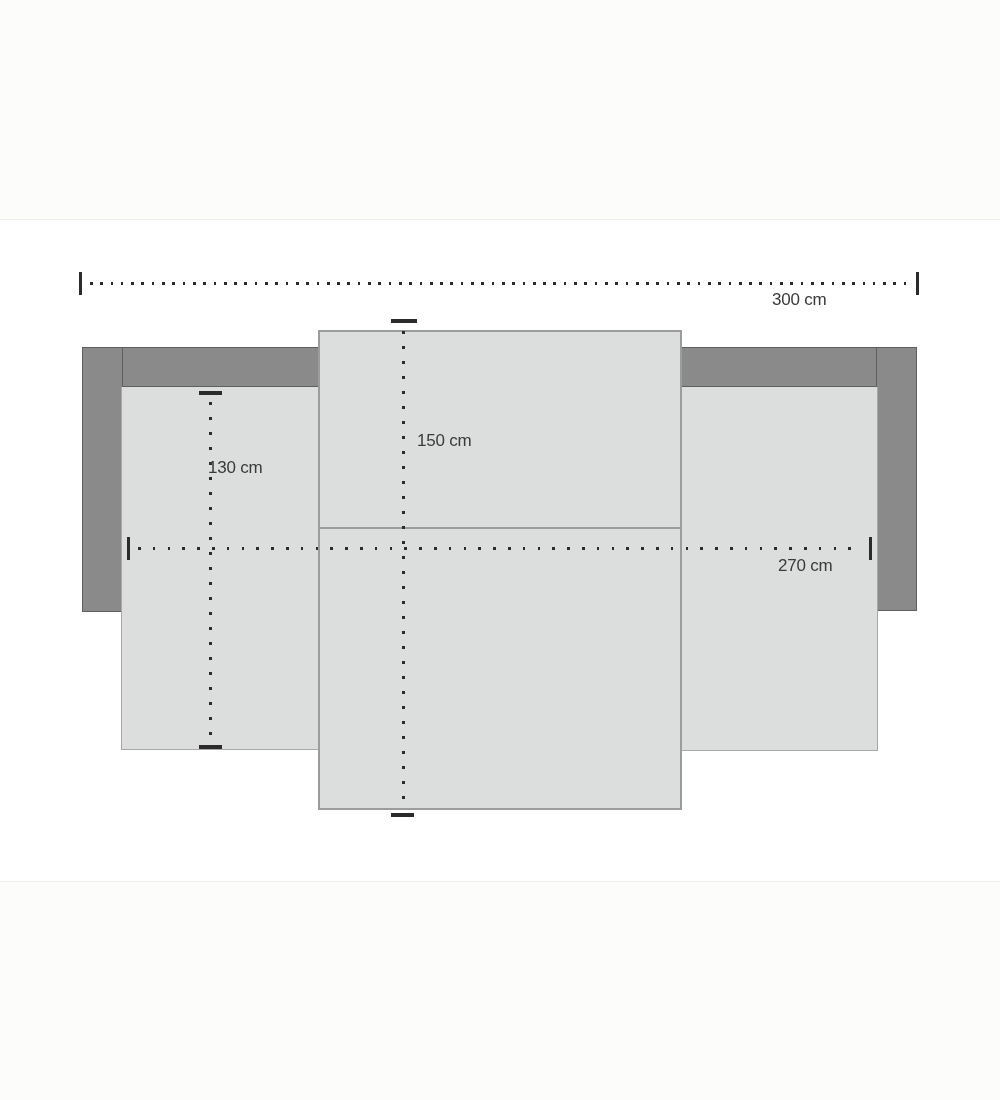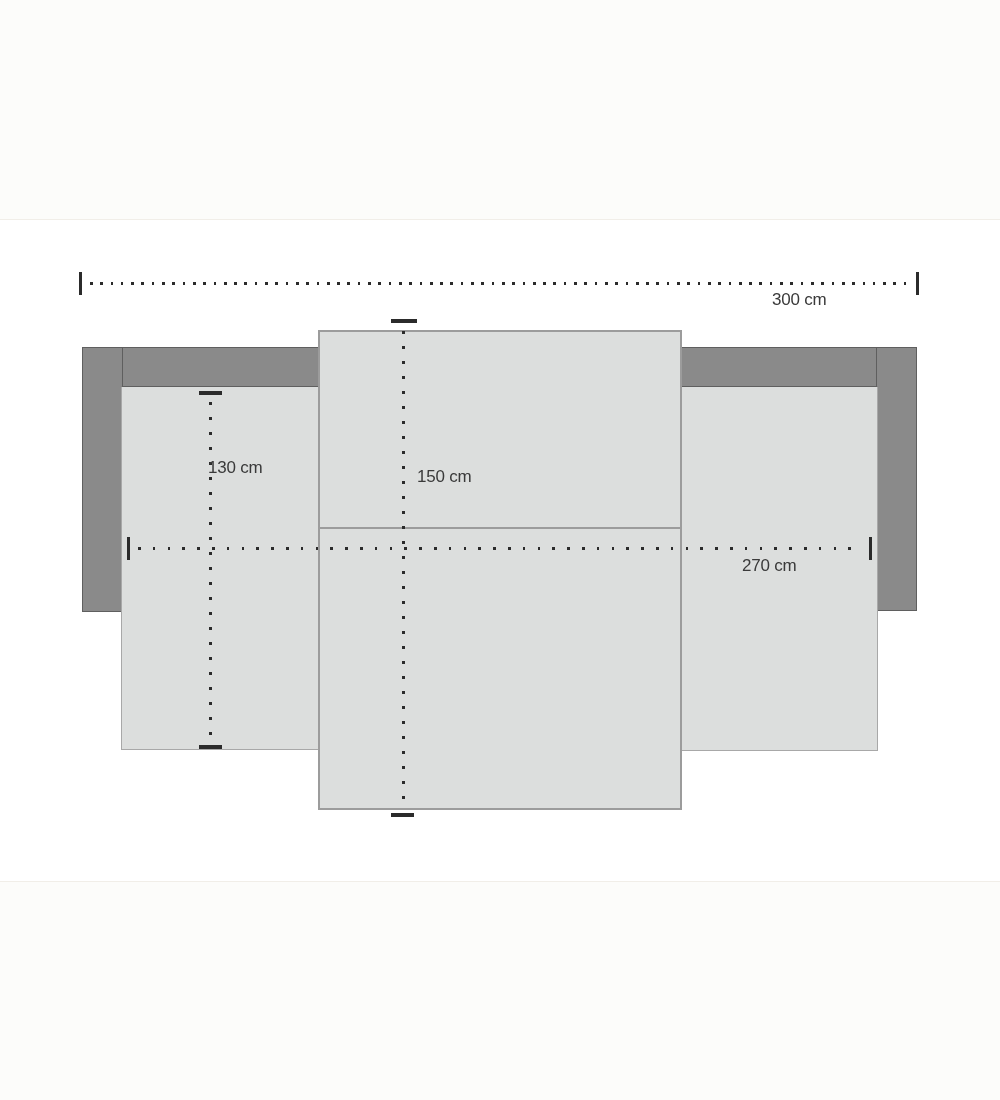--- a/index.html
+++ b/index.html
@@ -37,23 +37,23 @@
   .dots-h.wide{background:repeating-linear-gradient(to right,#2b2b2b 0 2.6px,transparent 2.6px 14.8px);}
   .dots-v{width:3px;background:repeating-linear-gradient(to bottom,#2b2b2b 0 2.6px,transparent 2.6px 15px);}
   .tick-v{width:3px;height:23px;background:#2b2b2b;}
   .tick-h{width:23px;height:4px;background:#2b2b2b;}
 
   .dim-label{
     position:absolute;color:#3a3a3a;font-size:17px;line-height:17px;
     white-space:nowrap;letter-spacing:-0.2px;
   }
   .lbl-300{left:772px;top:291px;}
-  .lbl-270{left:742px;top:557px;}
+  .lbl-270{left:778px;top:557px;}
   .lbl-130{left:208px;top:459px;}
-  .lbl-150{left:417px;top:468px;text-align:center;}
+  .lbl-150{left:417px;top:432px;text-align:center;}
 
   
   .line-300{left:90px;top:282px;width:820px;}
   .tick-300-l{left:79px;top:272px;}
   .tick-300-r{left:916px;top:272px;}
 
   
   .line-270{left:138px;top:547px;width:724px;}
   .tick-270-l{left:127px;top:537px;}
   .tick-270-r{left:869px;top:537px;}

